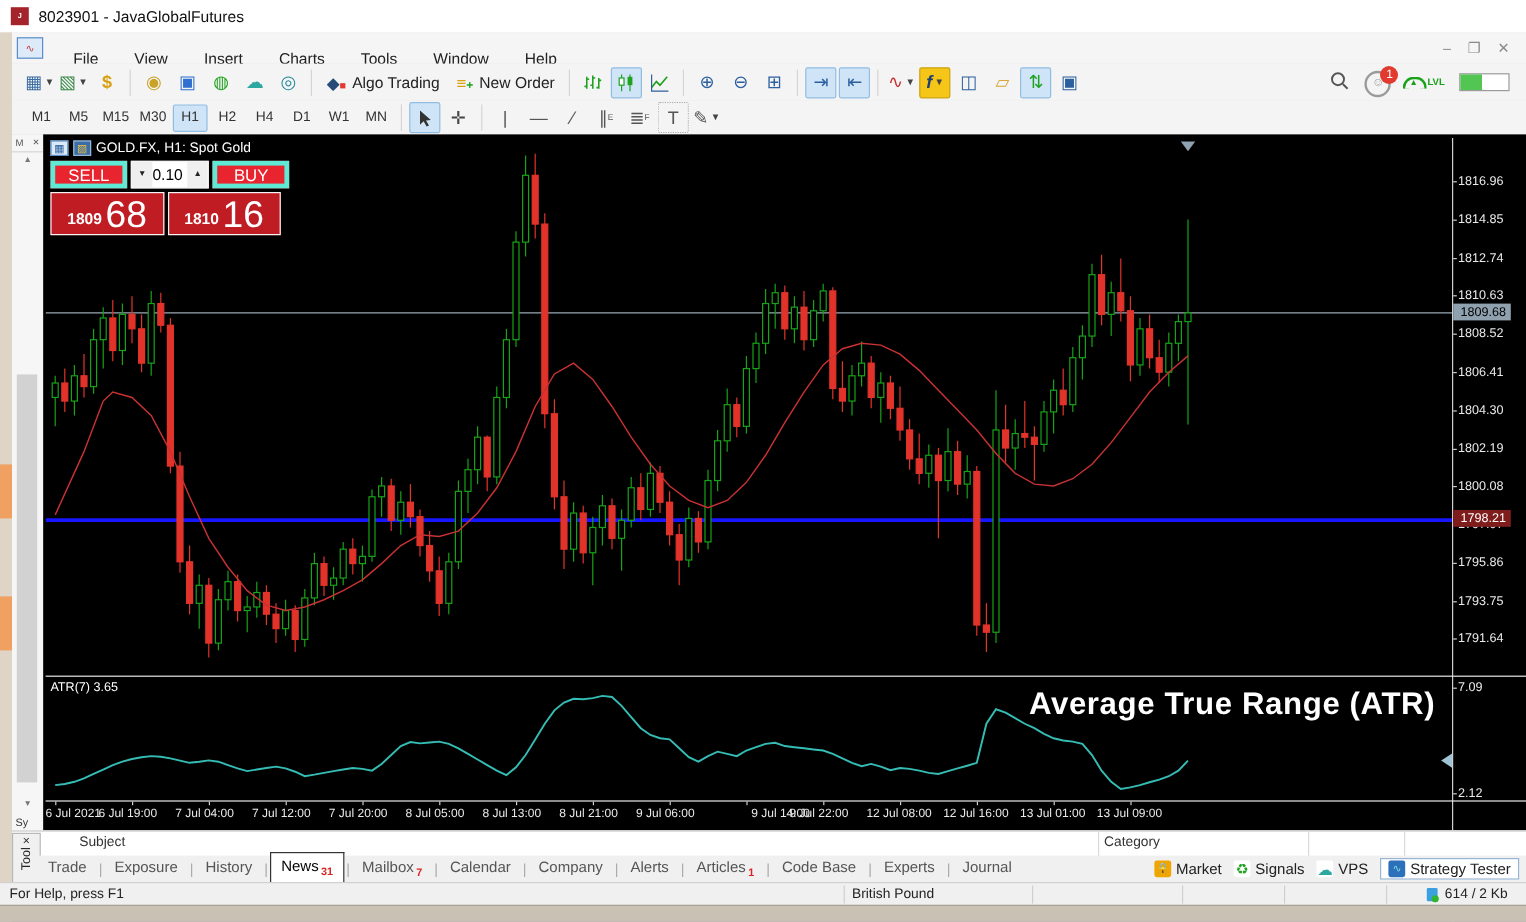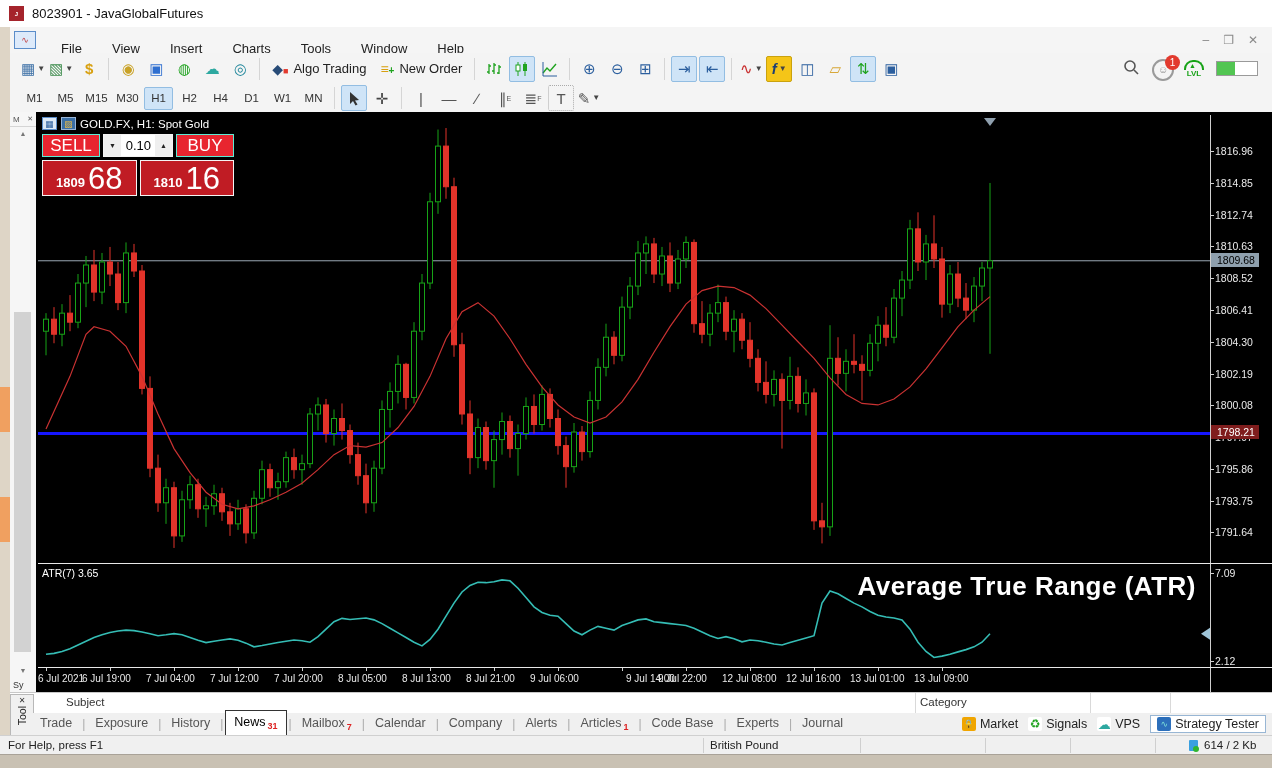--- a/index.html
+++ b/index.html
@@ -20,21 +20,21 @@
   .tb-sep{width:1px;height:22px;background:#d5d5d5;margin:0 5px;}
   .tbi{min-width:24px;height:24px;display:inline-flex;align-items:center;justify-content:center;border:1px solid transparent;border-radius:2px;font-size:15px;line-height:1;margin:0 1px;cursor:default;}
   .tbi.on{background:#cfe4f7;border-color:#92bde2;}
   .tbi .dd{font-size:8px;color:#444;margin-left:2px;}
   .tb-btn{display:inline-flex;align-items:center;gap:5px;padding:2px 7px;font-size:13px;color:#222;}
   .mini-svg{display:block;}
   #tb-right{margin-left:auto;display:flex;align-items:center;gap:12px;padding-right:14px;}
   #profile-badge{position:relative;width:20px;height:20px;}
   #profile-badge .pic{width:18px;height:18px;border:2px solid #9a9a9a;border-radius:50%;color:#9a9a9a;font-size:10px;display:flex;align-items:center;justify-content:center;}
   #profile-badge .bdg{position:absolute;top:-4px;right:-8px;background:#e23a2e;color:#fff;border-radius:50%;width:15px;height:15px;font-size:10px;display:flex;align-items:center;justify-content:center;}
-  #lvl-ic{display:flex;flex-direction:column;align-items:center;color:#17a217;font-size:8px;font-weight:bold;line-height:1;}
+  #lvl-ic{display:flex;flex-direction:row;align-items:center;color:#17a217;font-size:8px;font-weight:bold;line-height:1;}
   #lvl-ic .arc{width:16px;height:8px;border:2px solid #17a217;border-bottom:none;border-radius:9px 9px 0 0;position:relative;}
   #lvl-ic .arc:after{content:"▲";color:#17a217;font-size:7px;position:absolute;left:3px;top:0px;}
   #conn-bar{width:40px;height:13px;border:1px solid #9a9a9a;background:#fff;}
   #conn-bar .fill{height:100%;background:#52c552;}
   .tf-btn{min-width:27px;height:21px;display:inline-flex;align-items:center;justify-content:center;font-size:11.5px;color:#333;border:1px solid transparent;border-radius:2px;margin:0 1px;}
   .tf-btn.on{background:#cfe4f7;border-color:#92bde2;}
   
   #edge-strip{left:0;top:27px;width:10px;height:741px;background:#ded5c6;}
   .edge-mark{position:absolute;left:0;width:10px;background:#f0a060;}
   #left-panel{left:10px;top:112px;width:26px;height:580px;background:#f6f6f6;border-right:1px solid #c8c8c8;font-size:8px;color:#555;}
@@ -57,21 +57,21 @@
   #atr-pane{position:absolute;left:2px;top:453px;width:1172px;height:101px;}
   #atr-label{position:absolute;left:4px;top:2px;color:#fff;font-size:10.5px;}
   #atr-title{position:absolute;right:14px;top:6px;color:#fff;font-size:26px;font-weight:bold;letter-spacing:0.5px;}
   
   #time-axis{position:absolute;left:2px;top:555px;width:1234px;height:24px;border-top:1px solid #e8e8e8;}
   .ta-label{position:absolute;top:5px;color:#eaeaea;font-size:10px;white-space:nowrap;}
   .ta-tick{position:absolute;top:0;width:1px;height:3px;background:#cfcfcf;}
   
   #trade-panel{position:absolute;left:6px;top:22px;width:192px;}
   #tp-row1{display:flex;height:23px;gap:3px;}
-  .tp-btn{flex:0 0 56px;background:#e8252f;color:#fff;display:flex;align-items:center;justify-content:center;font-size:17px;border:1px solid #5eead4;}
+  .tp-btn{flex:0 0 56px;background:#e8252f;color:#fff;display:flex;align-items:center;justify-content:center;font-size:14px;border:4px solid #5eead4;}
   #tp-spin{flex:1;display:flex;background:#fff;border:1px solid #f4f4f4;justify-content:space-between;}
   .spin-btn{width:17px;display:flex;align-items:center;justify-content:center;font-size:7px;color:#222;background:#efefef;}
   #tp-vol{flex:1;display:flex;align-items:center;justify-content:flex-end;padding-right:4px;color:#000;font-size:13px;}
   #tp-row2{display:flex;height:36px;gap:3px;margin-top:3px;}
   .tp-price{flex:1;background:#c01c24;color:#fff;display:flex;align-items:flex-end;justify-content:center;gap:3px;padding-bottom:2px;border:1px solid #f4f4f4;}
   .tp-small{font-size:13px;font-weight:bold;padding-bottom:3px;}
   .tp-big{font-size:31px;font-weight:300;line-height:0.95;margin-top:20px;}
   
   #toolbox-row{left:10px;top:692px;width:1262px;height:21px;background:#fff;border-bottom:1px solid #555;border-top:1px solid #c8c8c8;padding-left:34px;}
   .tbx-col{position:absolute;top:3px;color:#333;font-size:11.5px;}

